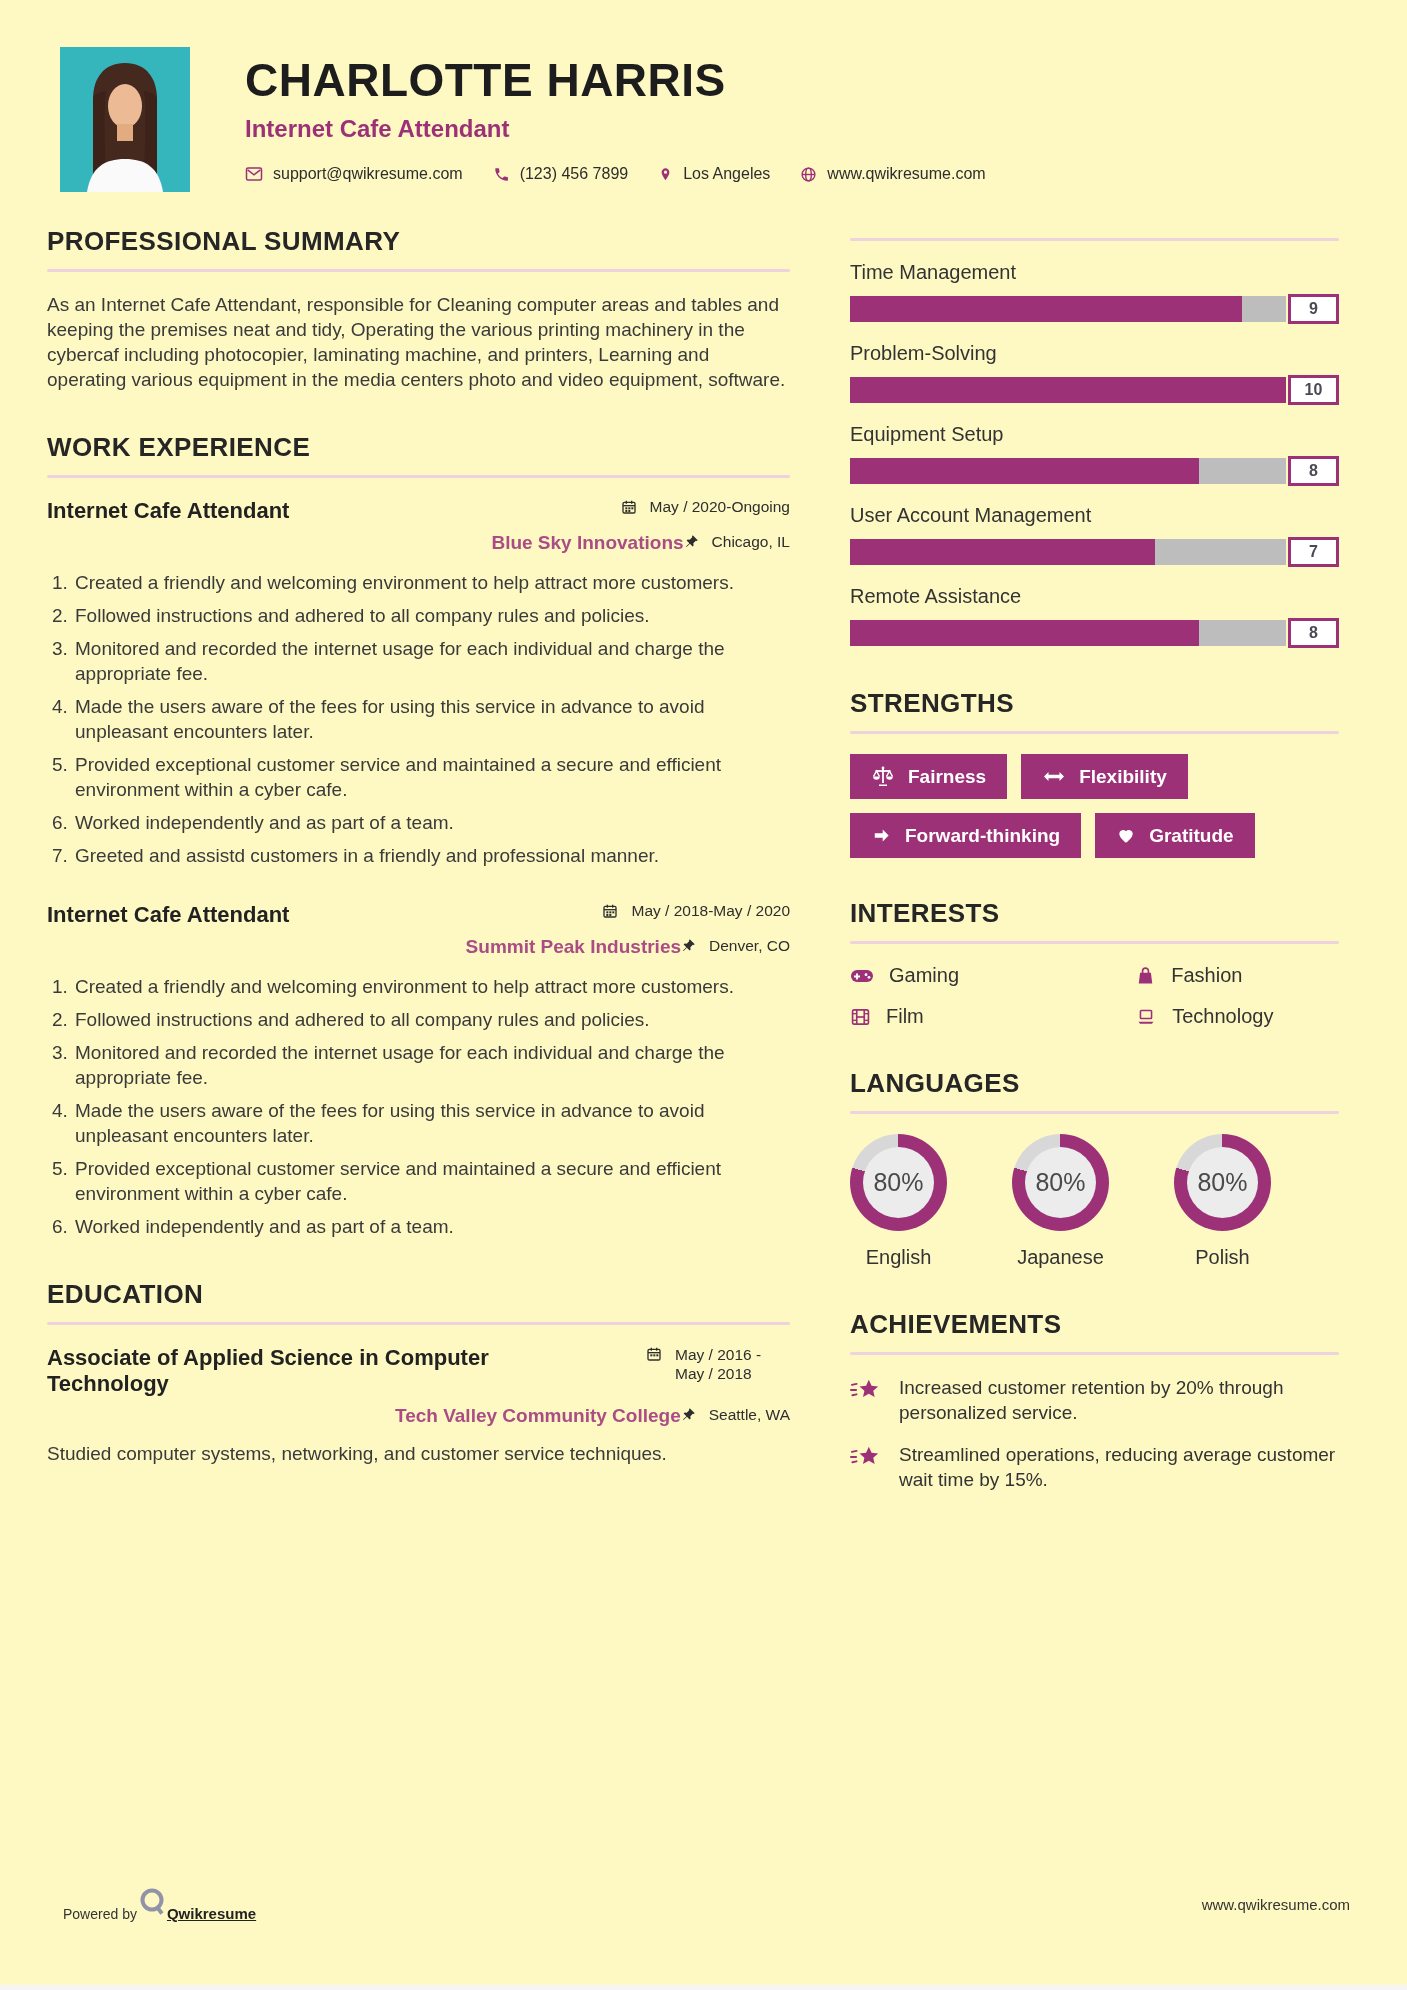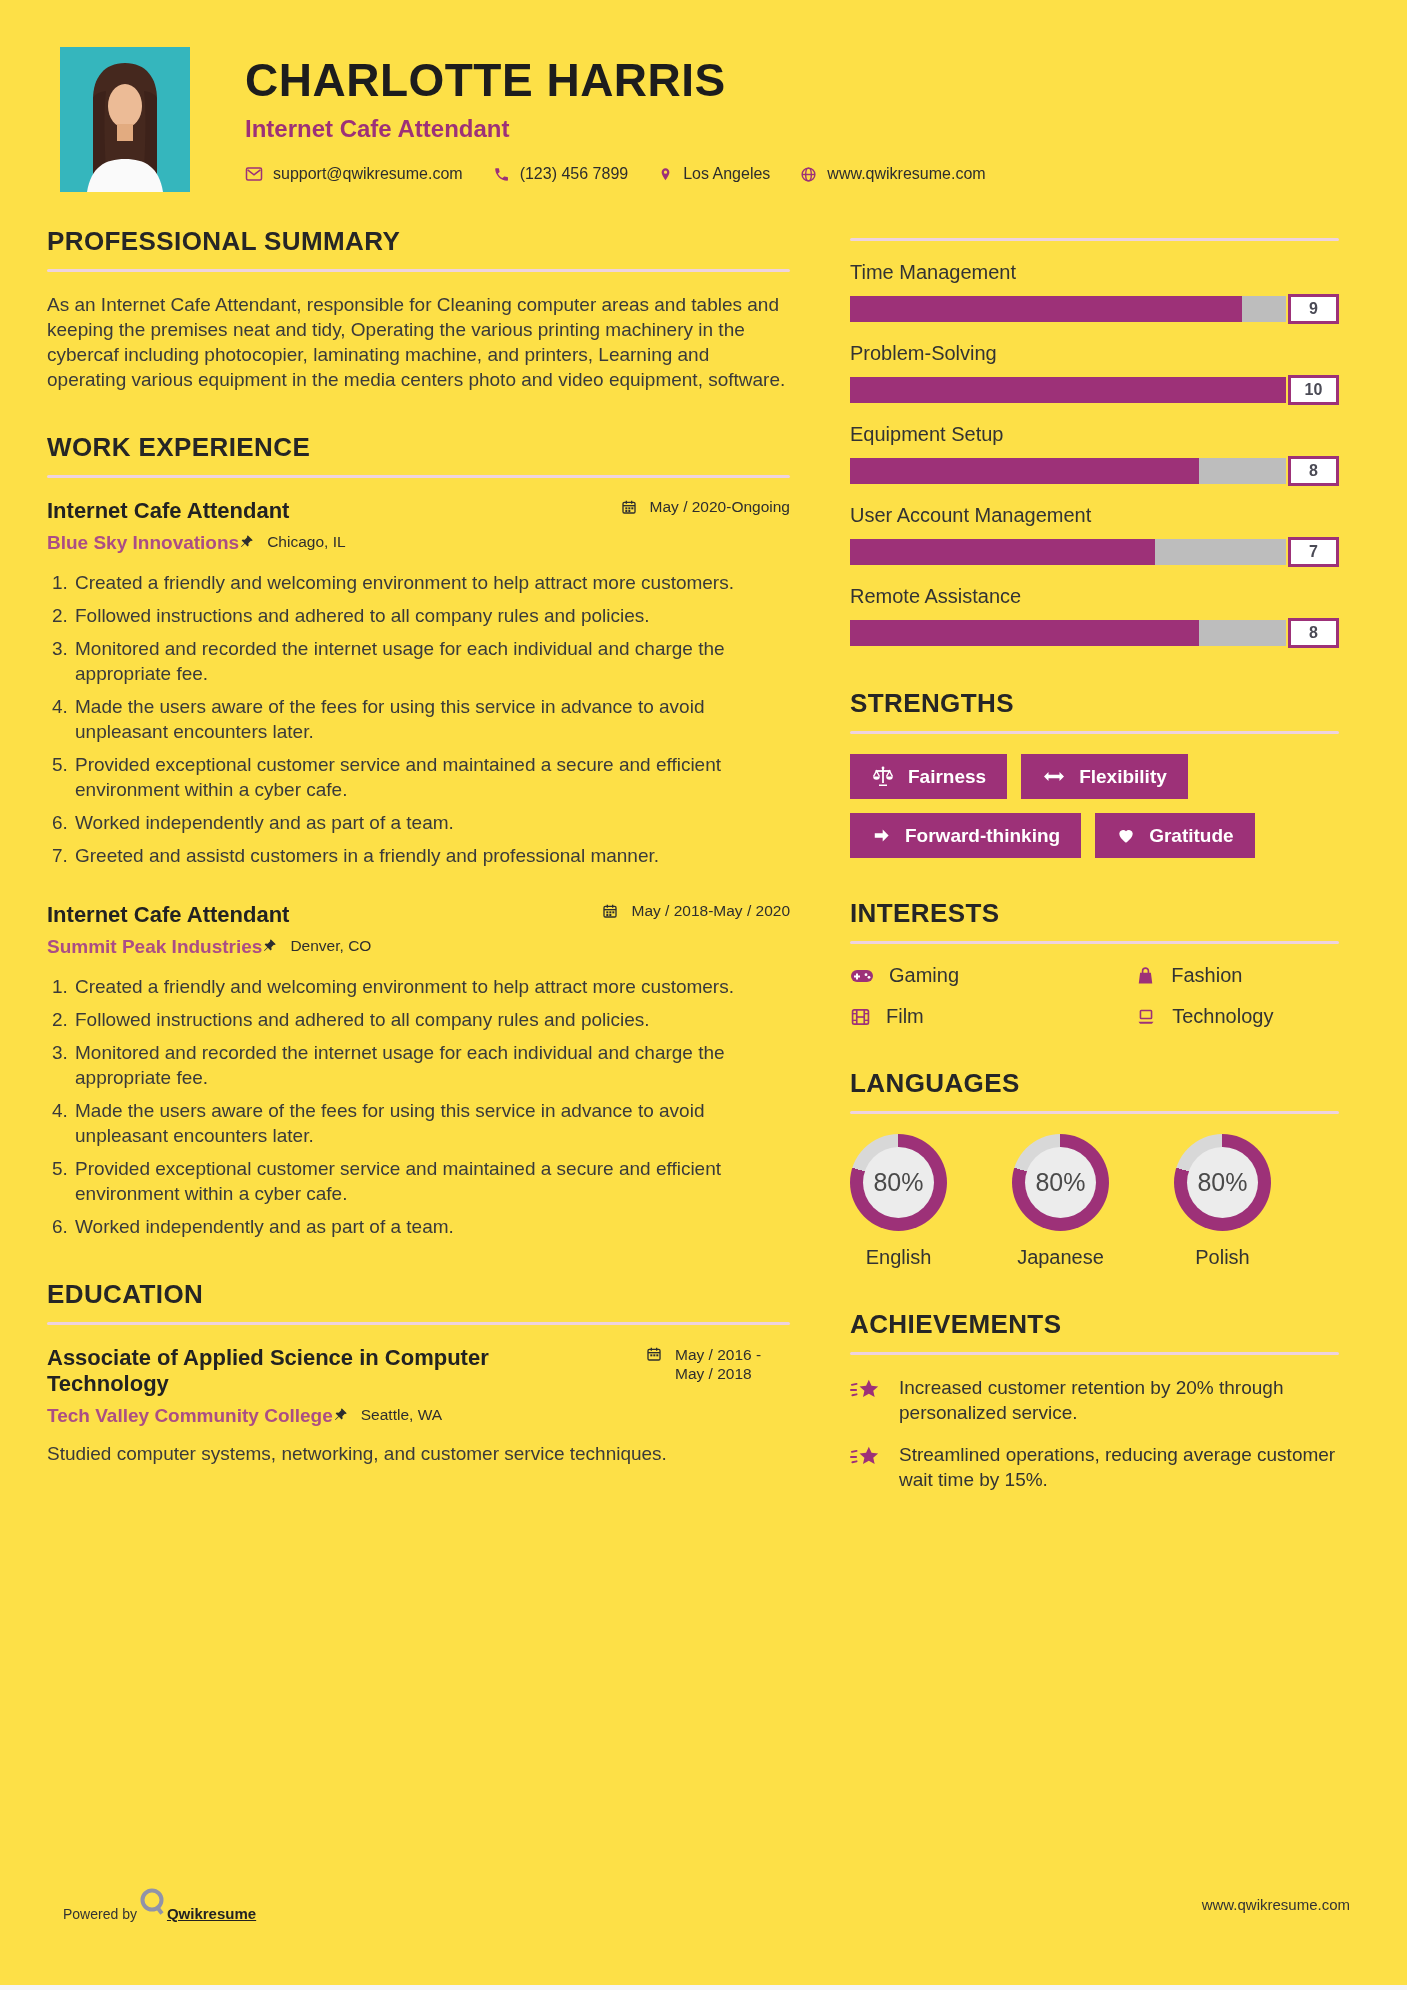--- a/index.html
+++ b/index.html
@@ -1,19 +1,19 @@
 <!DOCTYPE html>
 <html style="--accent: #9d3178; --company: #ab4d85;"><head>
 <meta charset="utf-8">
 <style>
   :root{ --accent:#9d3178; --company:#ab4d85; --rule:#eed3de; --track:#bdbdbd; --ink:#232323; --body:#3a3a3a; }
   *{box-sizing:border-box}
   html,body{margin:0;padding:0;background:#fff}
   body{font-family:"Liberation Sans",sans-serif;color:var(--body)}
-  .page{width:1407px;height:1990px;position:relative;overflow:hidden;background:#fde047}
+  .page{width:1407px;height:1990px;position:relative;overflow:hidden;background:#fef9c3}
 
   
   .header{display:flex;gap:55px;padding:47px 59px 0 60px}
   .photo-frame{width:130px;height:145px;flex:none;overflow:hidden}
   .header-text{padding-top:6px}
   .name{font-size:46px;font-weight:800;letter-spacing:.5px;color:#1d1d1d;margin:0 0 8px}
   .subtitle{font-size:24px;font-weight:700;color:var(--accent);margin:0 0 22px}
   .contact-row{display:flex;gap:30px;align-items:center;font-size:16px;color:#2d2d2d}
   .contact-item{display:flex;gap:10px;align-items:center}
   .contact-item .ico{color:var(--accent);display:inline-flex}
@@ -28,21 +28,21 @@
   .section-rule{height:3px;background:var(--rule);border-radius:2px;margin:12px 0 20px}
 
   .summary-text{font-size:19px;line-height:25px;margin:0}
 
   
   .job{margin-bottom:34px}
   .job-header{display:flex;justify-content:space-between;align-items:flex-start}
   .job-title{font-size:22px;font-weight:700;color:#222;margin:0}
   .meta{display:flex;gap:13px;font-size:15.5px;color:#2e2e2e;align-items:flex-start}
   .meta .ico{color:#2e2e2e;display:inline-flex;padding-top:1px}
-  .company-row{display:flex;justify-content:flex-start;align-items:baseline;margin-top:8px}
+  .company-row{display:flex;justify-content:flex-end;align-items:baseline;margin-top:8px}
   .company{font-size:19px;font-weight:600;color:var(--company)}
   ol.bullets{margin:16px 0 0;padding-left:26px;font-size:19px;line-height:25px}
   ol.bullets li{margin-bottom:8px;padding-left:2px}
 
   
   .edu-dates{max-width:170px}
   .edu-dates .dtext{display:inline-block;max-width:115px;line-height:19px}
   .degree{max-width:450px}
   .edu-desc{font-size:19px;line-height:25px;margin:14px 0 0}
 

